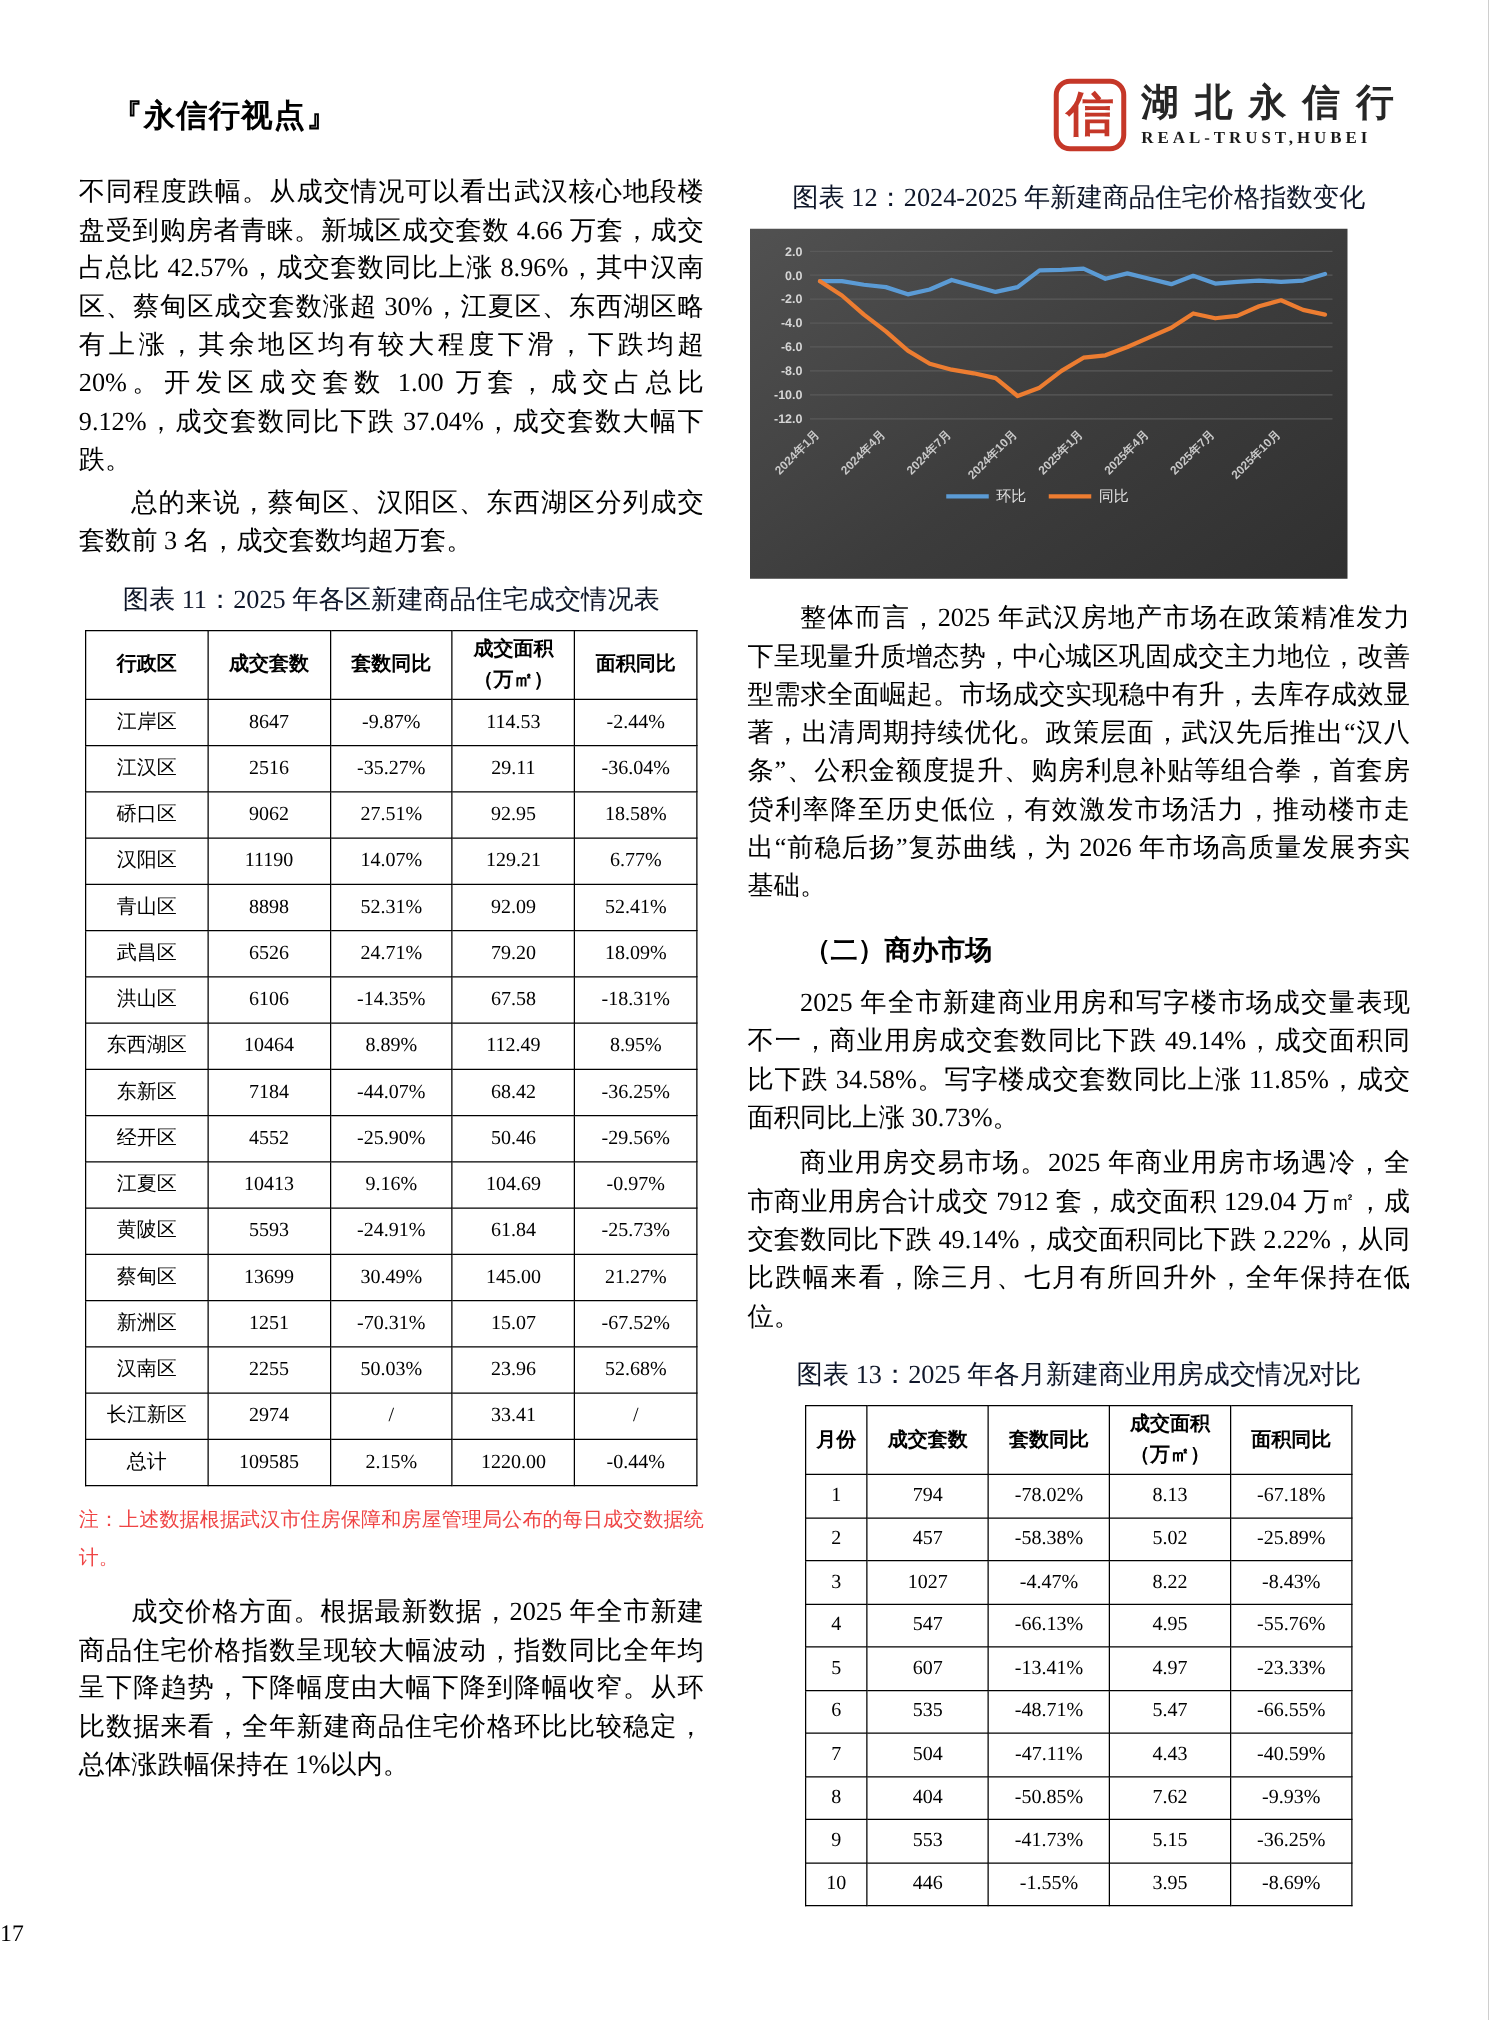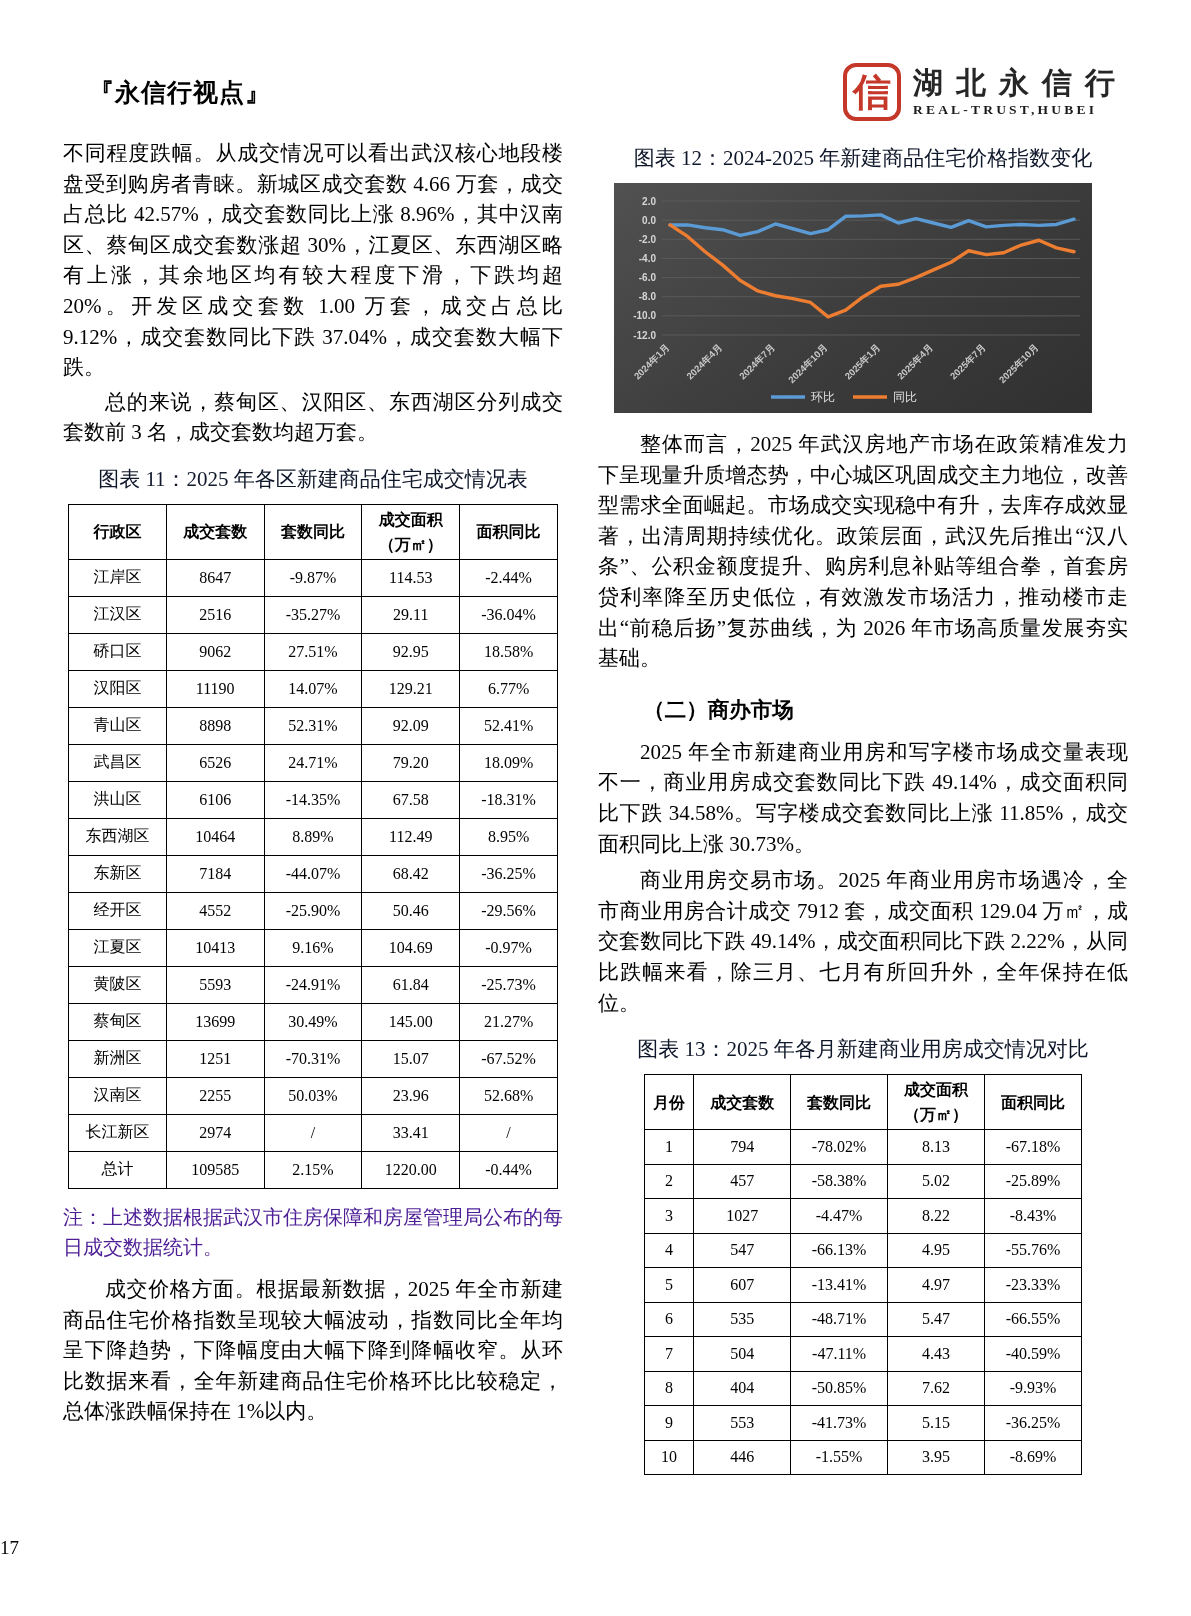--- a/index.html
+++ b/index.html
@@ -27,35 +27,35 @@
   .logo-cn { font-family:"Liberation Sans","DejaVu Sans",sans-serif; font-weight:700; font-size:30px; letter-spacing:13px; color:#262626; line-height:32px; white-space:nowrap; }
   .logo-en { font-family:"Liberation Serif", serif; font-weight:700; font-size:13.5px; letter-spacing:3.2px; color:#1a1a1a; margin-top:3px; }
   
   .columns { display:flex; gap:35px; margin-top:10px; }
   .col-l { width:500px; }
   .col-r { width:530px; }
   p.body { font-size:21px; line-height:30.6px; text-align:justify; }
   p.ind { text-indent:2em; }
   p.mt { margin-top:4px; }
   .fig-title { color:#0f172a; font-size:21px; font-weight:400; text-align:center; margin:17px 0 11px 0; }
-  .note { color:#4c1d95; font-size:20px; line-height:30px; text-align:justify; margin-top:13px; }
+  .note { color:#ef4444; font-size:16px; line-height:30px; text-align:justify; margin-top:13px; }
   .sec-head { font-family:"Liberation Sans","DejaVu Sans",sans-serif; font-weight:700; font-size:21.5px; text-indent:2.1em; margin:21px 0 13px 0; }
   
   table { border-collapse:collapse; margin:0 auto; font-size:16px; text-align:center; }
   table, th, td { border:1.6px solid #000; }
   th { font-weight:600; white-space:pre-line; line-height:25px; padding:2px 0; }
   #table11 { width:490px; }
   #table11 th { height:54px; }
   #table11 td { height:37px; }
   #table13 { width:438px; }
   #table13 th { height:54px; }
   #table13 td { height:34.5px; }
   
   .chart-panel {
-    width:478px; height:230px; margin-left:16px; margin-top:2px;
+    width:478px; height:280px; margin-left:2px; margin-top:2px;
     background: linear-gradient(145deg, #515151 0%, #3c3c3c 55%, #303030 100%);
   }
   .chart-panel svg { display:block; }
   
   .pagenum { position:absolute; left:0; right:0; top:1537px; text-align:left; font-size:19px; }
 </style>
 </head>
 <body>
 
 <div class="page">

